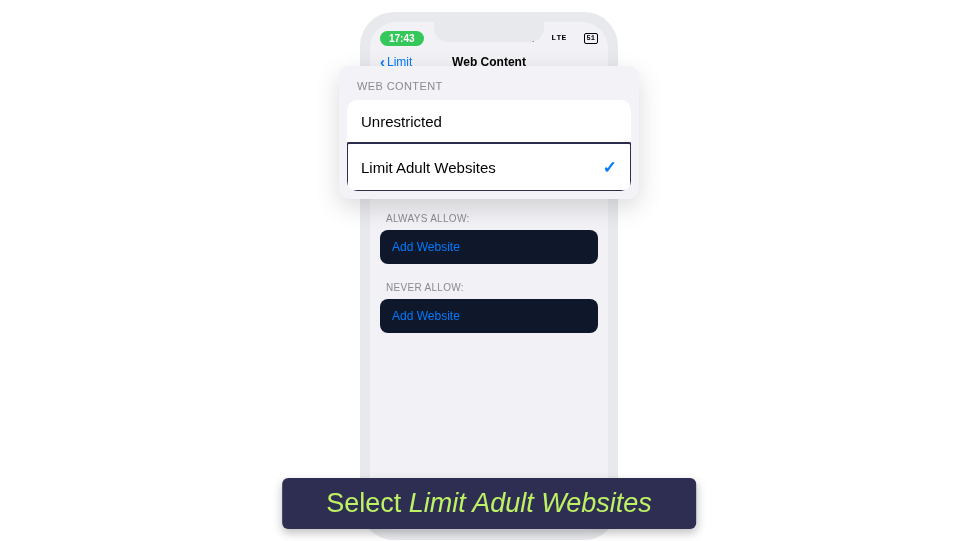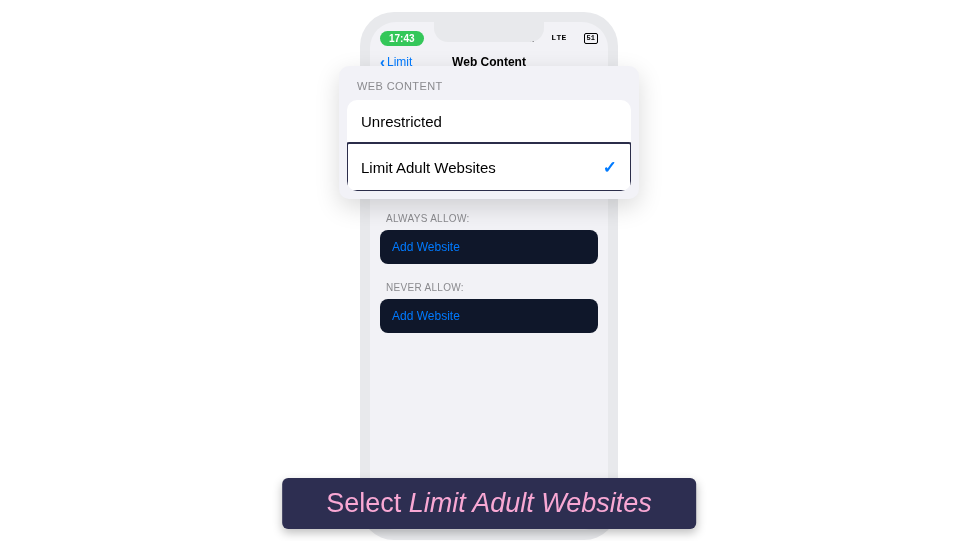--- a/index.html
+++ b/index.html
@@ -181,21 +181,21 @@
       font-weight: 700;
     }
 
     
     .caption-bar {
       position: absolute;
       bottom: 12px;
       left: 50%;
       transform: translateX(-50%);
       background: #2d2e51;
-      color: #f9a8d4;
+      color: #bef264;
       font-size: 27px;
       padding: 10px 44px;
       border-radius: 6px;
       white-space: nowrap;
       font-weight: 400;
       box-shadow: 0 4px 10px rgba(0,0,0,0.25);
     }
     .caption-bar em {
       font-style: italic;
     }

